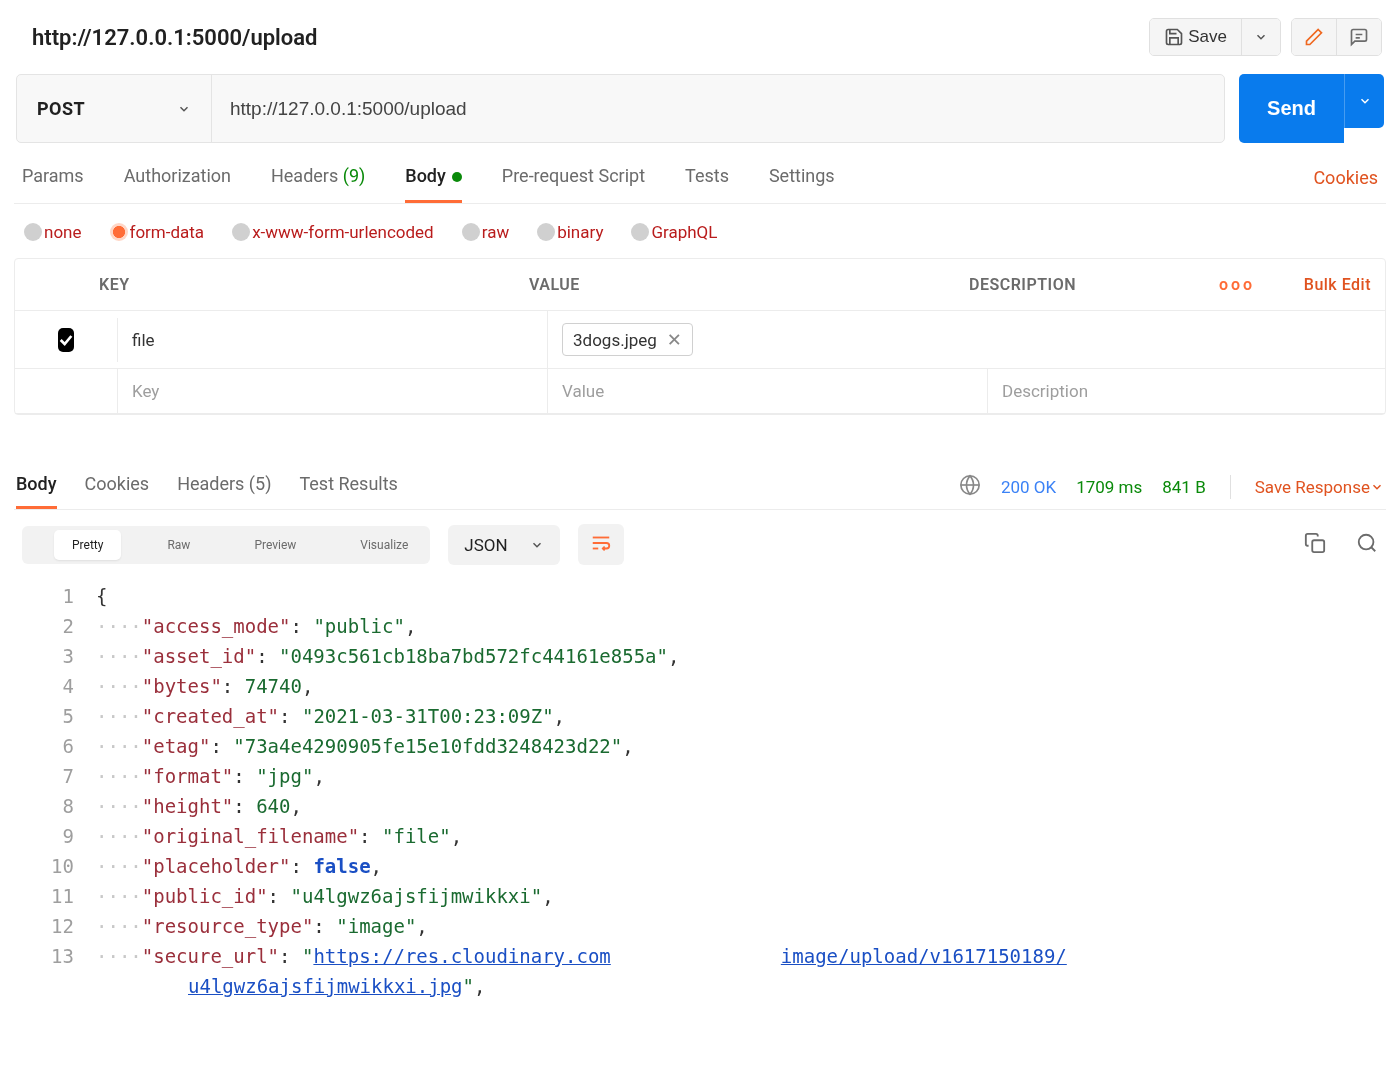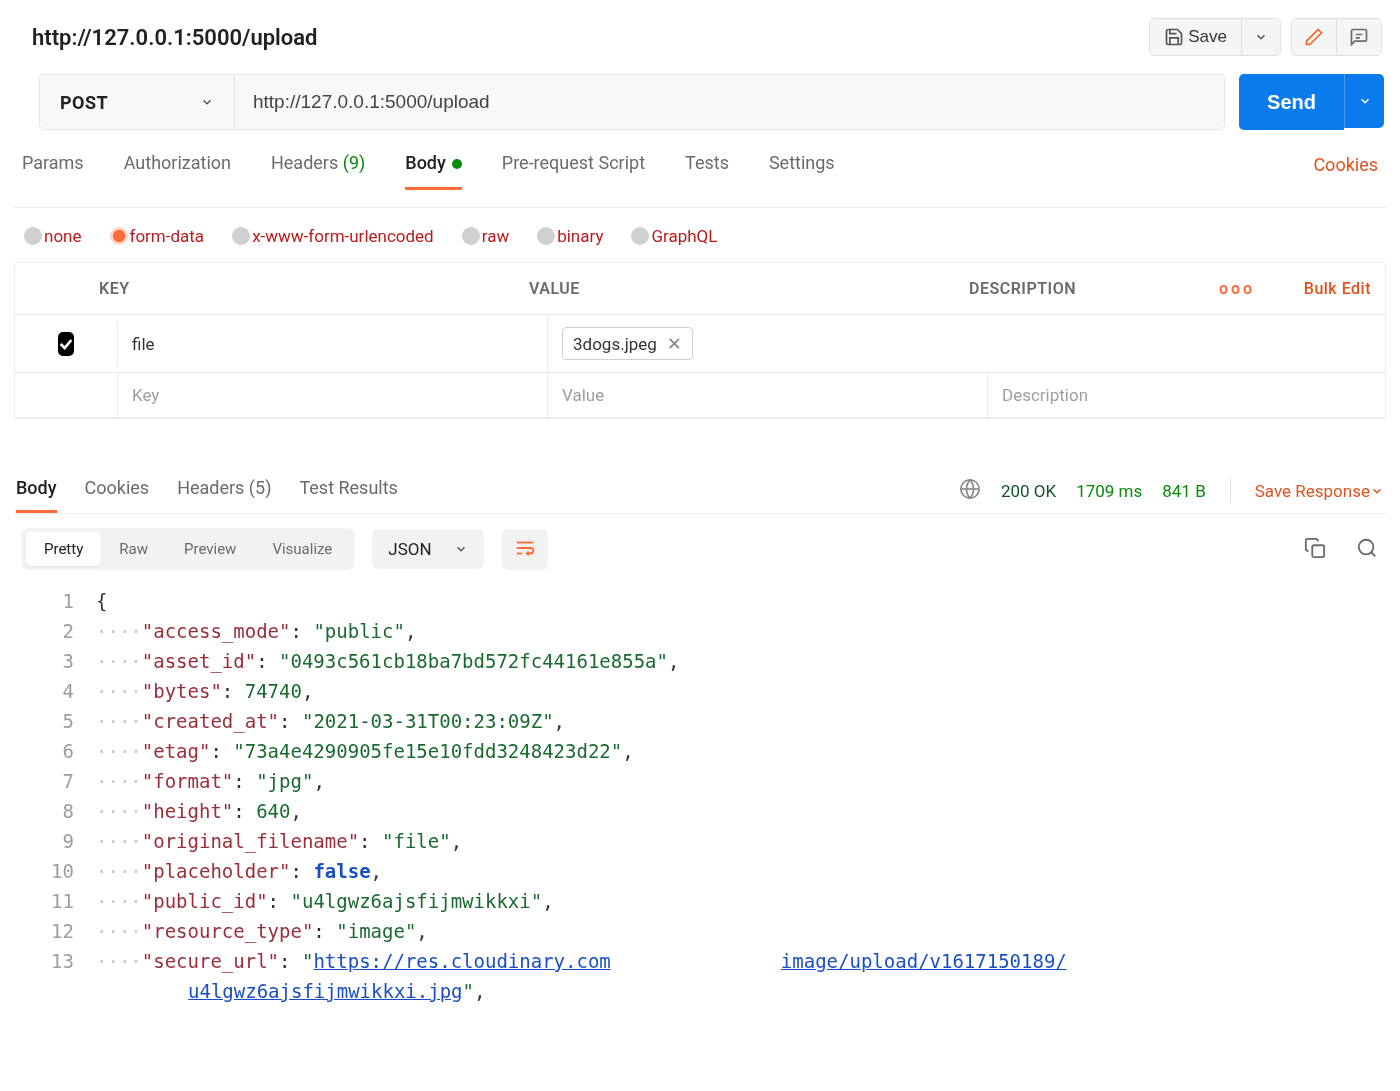--- a/index.html
+++ b/index.html
@@ -32,43 +32,43 @@
   color: #333;
 }
 .btn.icon-only { padding: 8px 12px; }
 .btn + .btn { border-left: 1px solid #e0e0e0; }
 .icon-svg { width: 20px; height: 20px; display: block; }
 .pencil-icon { color: #ef6820; }
 .comment-icon { color: #6b6b6b; }
 
 
 .url-row { display: flex; gap: 14px; padding: 0 2px; }
-.method-url { display: flex; flex: 1; border: 1px solid #e4e4e4; border-radius: 5px; background: #f8f8f8; margin-left: 23px; }
+.method-url { display: flex; flex: 1; border: 1px solid #e4e4e4; border-radius: 5px; background: #f8f8f8; }
 .method-select {
   display: flex; align-items: center; justify-content: space-between;
   width: 195px; padding: 0 20px; font-size: 18px; font-weight: 700; letter-spacing: 0.5px;
   border-right: 1px solid #e4e4e4; cursor: pointer;
 }
 .url-input {
   flex: 1; border: none; background: transparent; padding: 0 18px; font-size: 19px; color: #444; outline: none;
 }
 .send-group { display: flex; }
 .send-btn {
   display: flex; align-items: center; gap: 12px;
   background: #097bed; color: #fff; border: none;
-  padding: 0 28px; height: 56px; font-size: 20px; font-weight: 600; border-radius: 5px 0 0 5px; cursor: pointer;
+  padding: 0 28px; height: 69px; font-size: 20px; font-weight: 600; border-radius: 5px 0 0 5px; cursor: pointer;
 }
 .send-drop {
   background: #097bed; color: #fff; border: none; border-left: 1px solid rgba(255,255,255,0.25);
   width: 40px; height: 54px; border-radius: 0 5px 5px 0; cursor: pointer;
   display: flex; align-items: center; justify-content: center;
 }
 
 
-.tabs { display: flex; align-items: center; padding: 22px 8px 17px 8px; border-bottom: 1px solid #ececec; justify-content: space-between; }
+.tabs { display: flex; align-items: center; padding: 22px 8px 0 8px; border-bottom: 1px solid #ececec; justify-content: space-between; }
 .tab {
   padding: 0 0 14px 0; margin-right: 40px; font-size: 18px; color: #6b6b6b; cursor: pointer;
   border-bottom: 3px solid transparent;
 }
 .tab.active { color: #212121; border-bottom-color: #ff6c37; font-weight: 500; }
 .tab .count { color: #0a8a0a; }
 .tab .dot { display: inline-block; width: 10px; height: 10px; background: #0a8a0a; border-radius: 50%; margin-left: 6px; vertical-align: middle; }
 .tabs .spacer { flex: 1; }
 .cookies-link { color: #e05320; font-size: 18px; padding-bottom: 14px; cursor: pointer; }
 
@@ -101,29 +101,29 @@
 .file-chip .x { color: #888; cursor: pointer; font-size: 18px; }
 
 
 .resp-section { margin-top: 58px; }
 .resp-tabs { display: flex; align-items: center; border-bottom: 1px solid #ececec; padding: 0 2px; }
 .resp-tab { padding: 0 0 12px 0; margin-right: 28px; font-size: 18px; color: #6b6b6b; cursor: pointer; border-bottom: 3px solid transparent; }
 .resp-tab.active { color: #212121; border-bottom-color: #ff6c37; font-weight: 500; }
 .resp-tabs .spacer { flex: 1; }
 .resp-meta { display: flex; align-items: center; gap: 20px; padding-bottom: 8px; font-size: 17px; }
 .globe { color: #888; }
-.status-ok { color: #14532d; }
+.status-ok { color: #3b82f6; }
 .meta-muted { color: #0a8a0a; }
 .divider { width: 1px; height: 24px; background: #e0e0e0; margin: 0 4px; }
 .save-resp { color: #e05320; cursor: pointer; display: flex; align-items: center; }
 
 
 .viewer-bar { display: flex; align-items: center; gap: 18px; padding: 14px 2px 10px 8px; }
 .seg-group { display: flex; background: #f2f2f2; border-radius: 6px; padding: 4px; }
-.seg { padding: 8px 18px; font-size: 15px; color: #6b6b6b; border-radius: 5px; cursor: pointer; }
+.seg { padding: 8px 18px; font-size: 12px; color: #6b6b6b; border-radius: 5px; cursor: pointer; margin-left: 28px; }
 .seg.active { background: #fff; color: #212121; box-shadow: 0 1px 2px rgba(0,0,0,0.08); }
 .format-select {
   display: flex; align-items: center; gap: 22px; background: #f2f2f2; border-radius: 6px; padding: 10px 16px; font-size: 17px; cursor: pointer;
 }
 .wrap-btn { background: #f2f2f2; border-radius: 6px; padding: 8px 12px; color: #ff6c37; cursor: pointer; }
 .viewer-bar .spacer { flex: 1; }
 .vb-icon { color: #6b6b6b; cursor: pointer; padding: 6px; }
 
 
 .json-view { display: flex; font-family: ui-monospace, Menlo, Consolas, monospace; font-size: 19px; line-height: 30px; padding: 6px 0 10px 0; }

